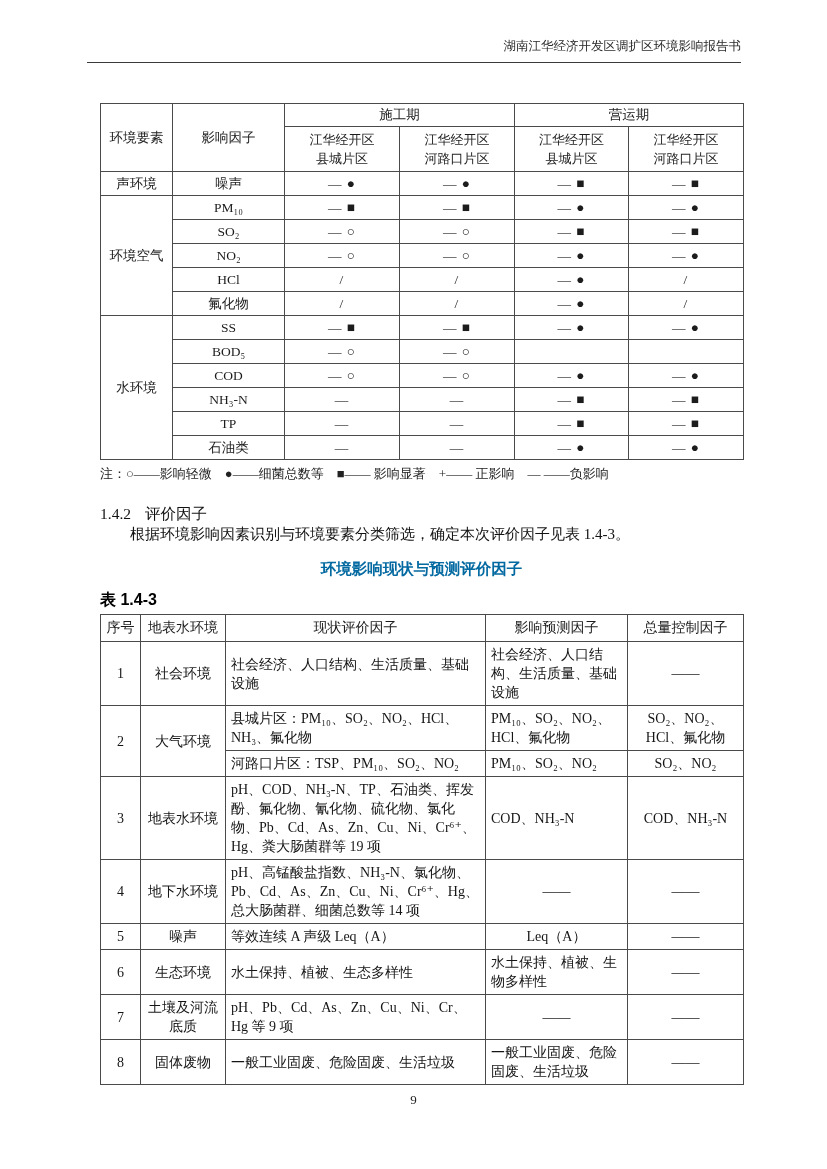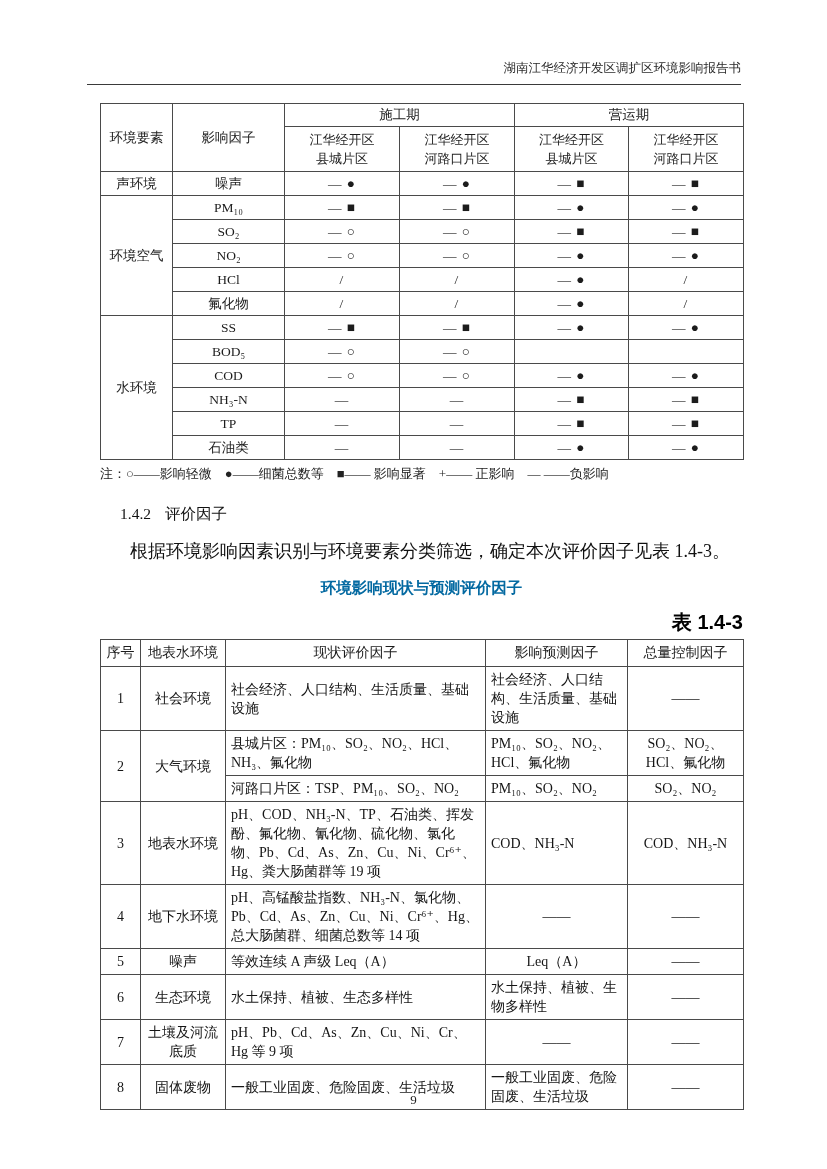--- a/index.html
+++ b/index.html
@@ -6,47 +6,47 @@
   .page{
     position:relative;
     width:827px;height:1169px;
     background:#ffffff;
     font-family:"Liberation Serif","DejaVu Serif",serif;
     color:#1c1c1c;
     overflow:hidden;
   }
   
   .hdr{
-    position:absolute;left:87px;top:60px;width:654px;
+    position:absolute;left:87px;top:38px;width:654px;
     text-align:right;font-size:12.5px;color:#2a2a2a;
     padding-bottom:7px;border-bottom:1.5px solid #3a3a3a;
   }
   .content{position:absolute;left:100px;top:103px;width:643px;}
   table{border-collapse:collapse;table-layout:fixed;width:643px;}
   td,th{border:1px solid #4a4a4a;font-weight:normal;overflow:hidden;}
   
   .t1 th{font-size:13.5px;text-align:center;vertical-align:middle;}
   .t1 .hrow1 th{height:20px;font-family:Liberation Mono, monospace;}
   .t1 .hrow2 th{height:42px;font-size:13px;white-space:pre-line;line-height:19px;}
   .t1 td{
     height:23px;line-height:23px;text-align:center;vertical-align:middle;
     font-size:13.5px;padding:0;
   }
   .t1 td.sym{letter-spacing:1px;}
   .note{margin-top:5px;font-size:13px;color:#222;}
   .sec-h{margin-top:21px;font-size:15.5px;color:#111;}
-  .sec-h .num{margin-right:14px;margin-left:20px;}
-  .para{margin:14px 0 0 0;font-size:18px;text-indent:30px;color:#111;}
+  .sec-h .num{margin-right:14px;}
+  .para{margin:0 0 0 0;font-size:15px;text-indent:30px;color:#111;}
   .t2-title{
     margin-top:15px;text-align:center;font-size:15.5px;font-weight:bold;
     font-family:"Liberation Sans","DejaVu Sans",sans-serif;color:#0369a1;
   }
   .t2-label{
-    margin-top:10px;margin-bottom:3px;font-size:20px;font-weight:bold;
-    font-family:"Liberation Sans","DejaVu Sans",sans-serif;color:#000;text-align:right;
+    margin-top:10px;margin-bottom:3px;font-size:16px;font-weight:bold;
+    font-family:"Liberation Sans","DejaVu Sans",sans-serif;color:#000;
   }
   
   .t2 th{font-size:14px;height:24px;text-align:center;vertical-align:middle;}
   .t2 td{font-size:14px;line-height:19px;padding:3px 5px;vertical-align:middle;color:#151515;}
   .t2 td.c{text-align:center;}
   .t2 td.l{text-align:left;}
   .pageno{
     position:absolute;left:0;right:0;top:1092px;
     text-align:center;font-size:13px;color:#222;
   }

